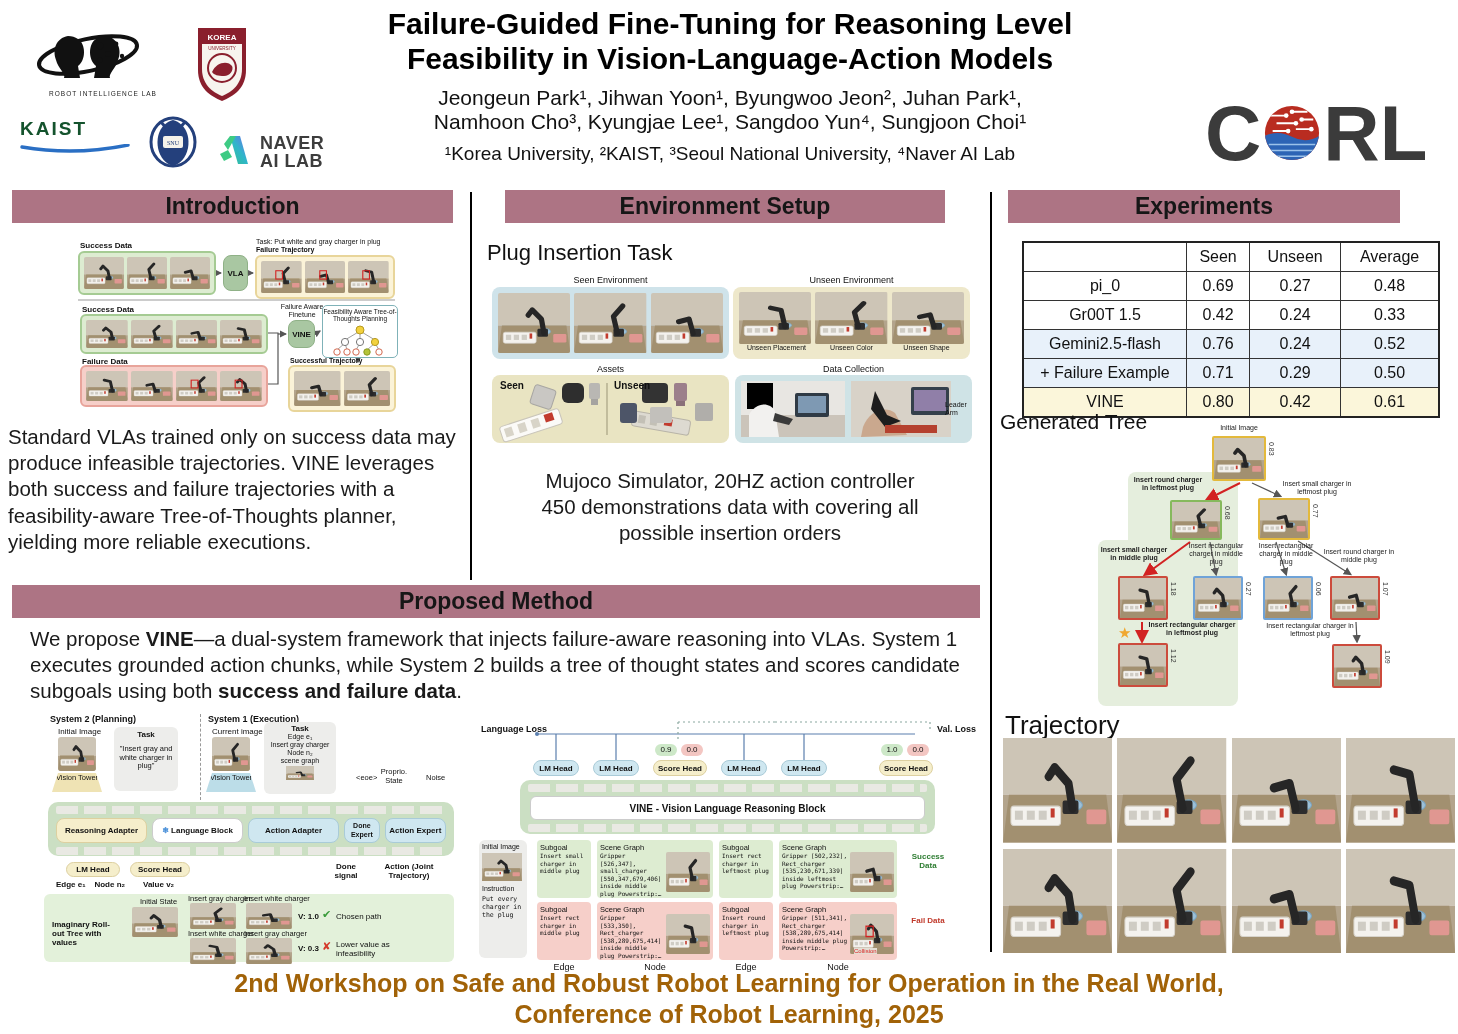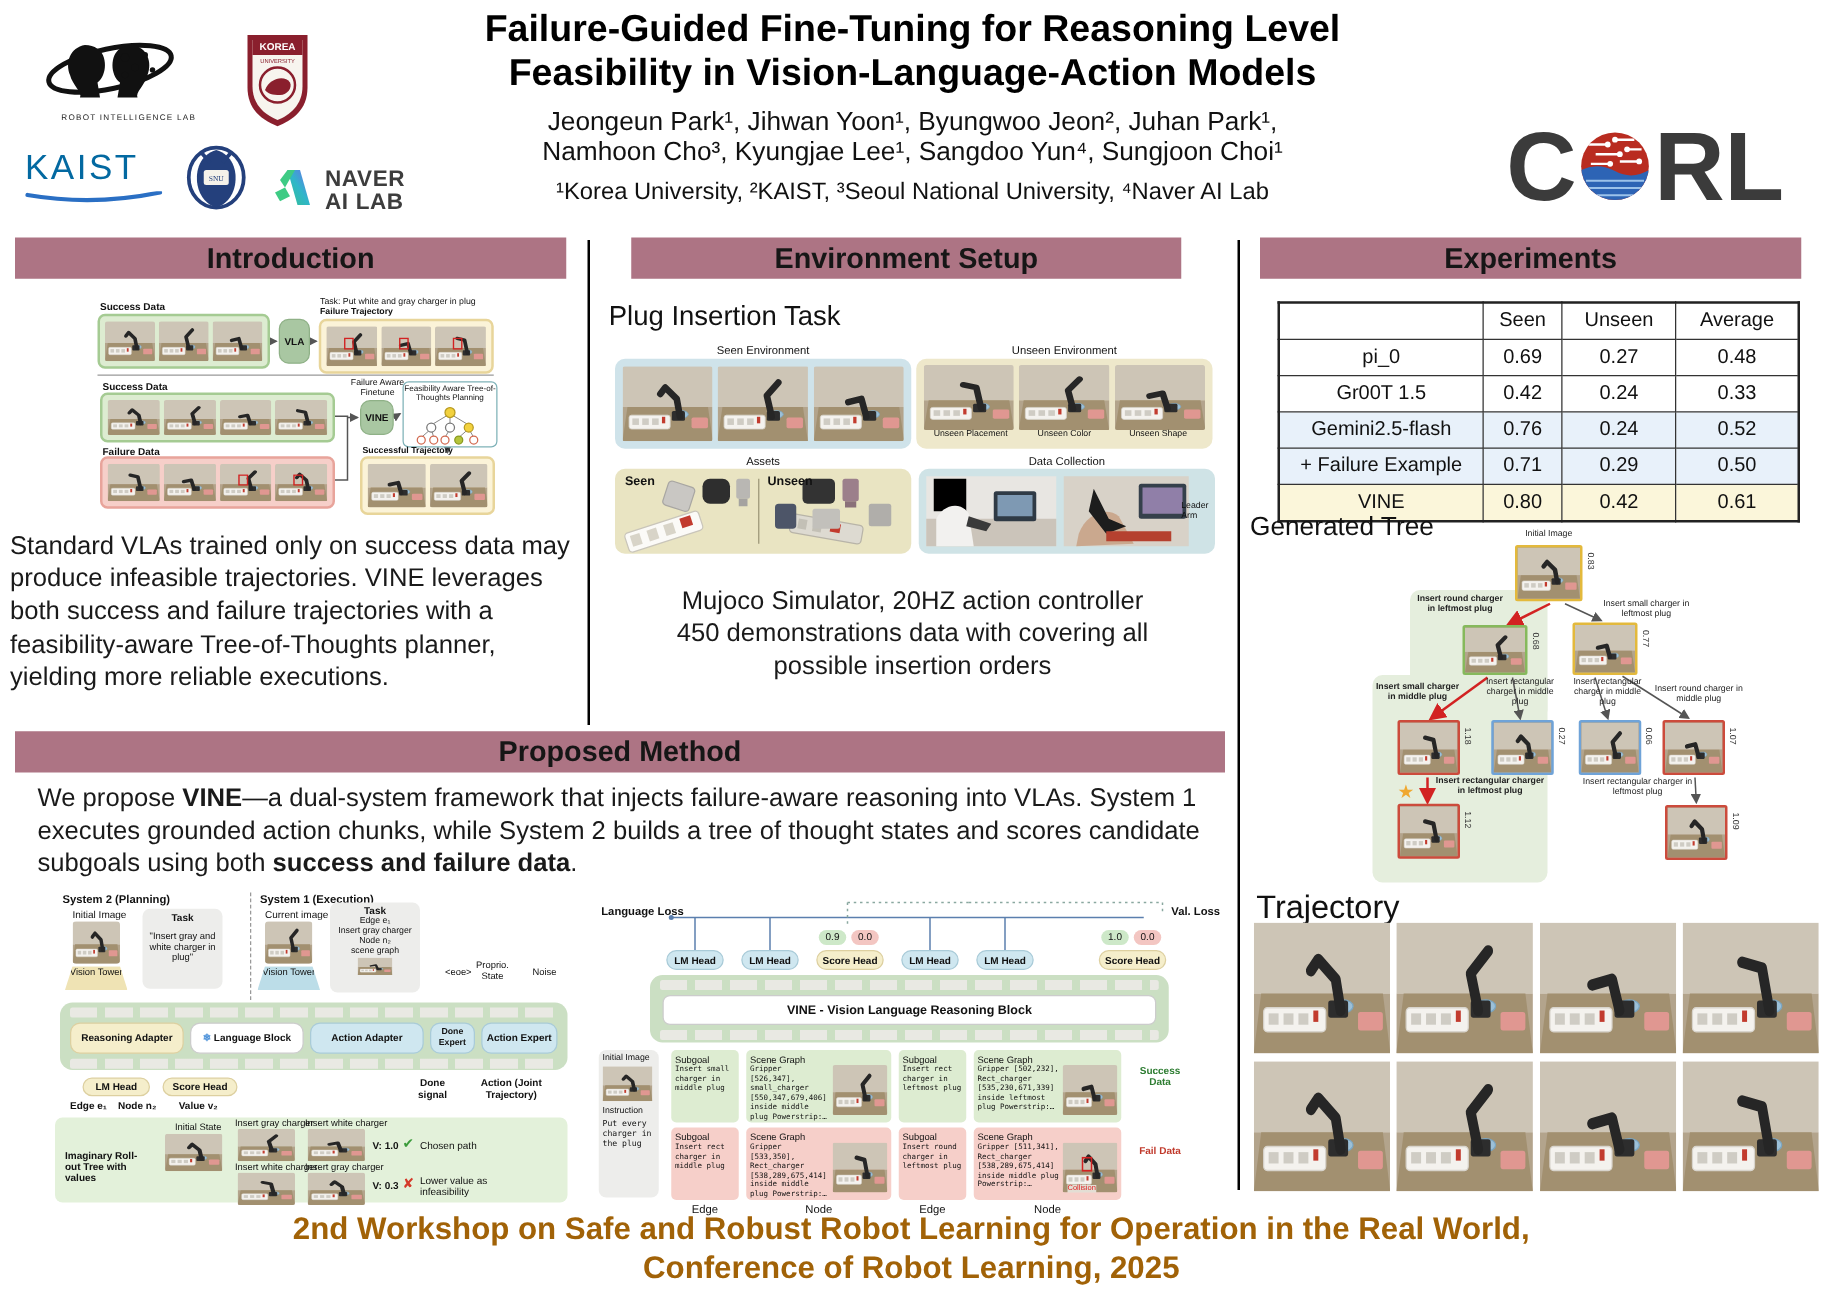--- a/index.html
+++ b/index.html
@@ -78,21 +78,21 @@
         <path d="M6,6 H46 V43 C46,58 36,66 26,70 C16,66 6,58 6,43 Z" fill="#f7f4ee"></path>
         <rect x="6" y="6" width="40" height="12" fill="#8a1f2d"></rect>
         <text x="26" y="14" text-anchor="middle" font-size="8" fill="#fff" font-family="Liberation Sans,sans-serif" font-weight="bold">KOREA</text>
         <text x="26" y="24" text-anchor="middle" font-size="4.6" fill="#8a1f2d" font-family="Liberation Sans,sans-serif">UNIVERSITY</text>
         <circle cx="26" cy="42" r="14" fill="none" stroke="#8a1f2d" stroke-width="2"></circle>
         <path d="M16,46 C20,36 32,34 36,40 C38,44 34,50 28,50 C22,50 18,49 16,46 Z" fill="#8a1f2d"></path>
       </svg>
     </div>
 
     <div class="abs" style="left:2px;top:96px;width:110px;height:44px;">
-      <div style="font-size:28px;font-weight:normal;color:#0369a1;letter-spacing:2px;">KAIST</div>
+      <div style="font-size:19px;font-weight:bold;color:#14532d;letter-spacing:2px;">KAIST</div>
       <svg viewBox="0 0 110 10" style="width:110px;height:10px;">
         <path d="M2,3 Q55,12 108,1" stroke="#2a6fc4" stroke-width="3.4" fill="none" stroke-linecap="round"></path>
       </svg>
     </div>
 
     <div class="abs" style="left:128px;top:92px;width:54px;height:56px;">
       <svg viewBox="0 0 54 56" style="width:54px;height:56px;">
         <ellipse cx="27" cy="28" rx="22" ry="24" fill="none" stroke="#24407c" stroke-width="3"></ellipse>
         <path d="M27,6 C14,10 10,22 12,34 C14,44 20,50 27,52 C34,50 40,44 42,34 C44,22 40,10 27,6 Z" fill="#24407c"></path>
         <rect x="17" y="22" width="20" height="12" rx="2" fill="#f5f2ea"></rect>
@@ -663,21 +663,21 @@
     </svg>
     <div class="abs f7" style="right:3px;top:26px;width:24px;">Leader Arm</div>
   </div>
 
   <div class="abs body-text ctr" style="left:480px;top:468px;width:500px;">
     <div>Mujoco Simulator, 20HZ action controller</div>
     <div>450 demonstrations data with covering all</div>
     <div>possible insertion orders</div>
   </div>
 
-  <div class="abs bar" style="left:1008px;top:190px;width:433px;">Experiments</div>
+  <div class="abs bar" style="left:1008px;top:190px;width:392px;">Experiments</div>
   <table class="exp abs" style="left:1022px;top:241px;">
     <thead>
       <tr>
         <th></th>
         <th>Seen</th>
         <th>Unseen</th>
         <th>Average</th>
       </tr>
     </thead>
     <tbody id="exp-tbody">

